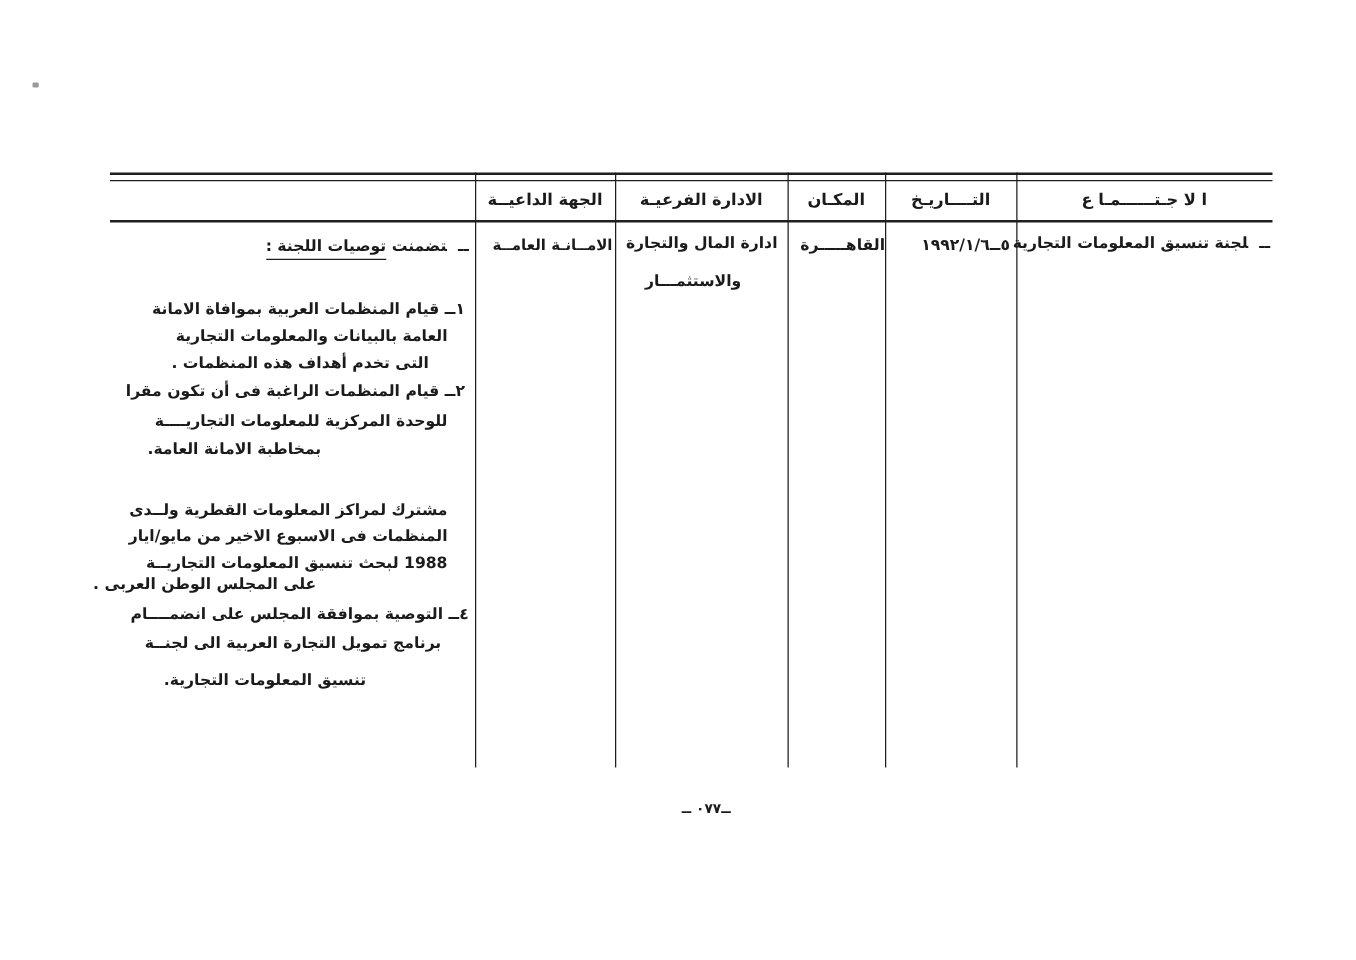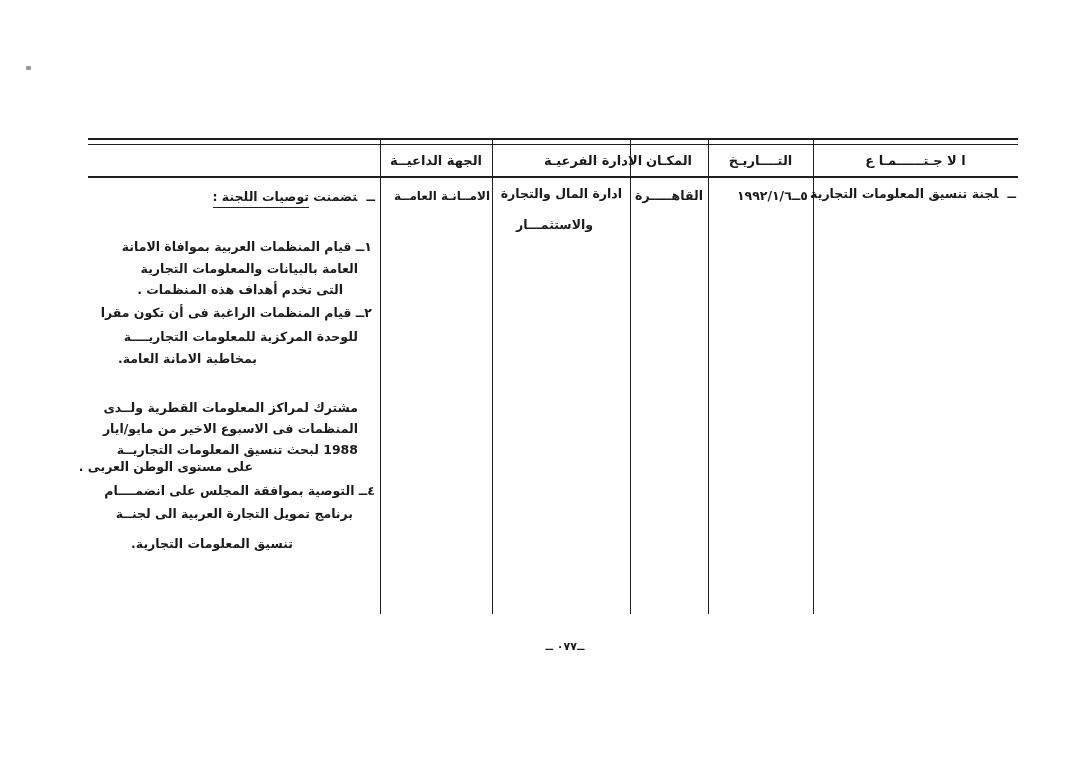--- a/index.html
+++ b/index.html
@@ -46,32 +46,32 @@
 
   <div class="vline" style="left:380px;"></div>
   <div class="vline" style="left:492px;"></div>
   <div class="vline" style="left:630px;"></div>
   <div class="vline" style="left:708px;"></div>
   <div class="vline" style="left:813px;"></div>
 
   <div class="hcell" style="left:813px;width:205px;">ا لا جـتــــــمـا ع</div>
   <div class="hcell" style="left:708px;width:105px;">التــــاريـخ</div>
   <div class="hcell" style="left:630px;width:78px;">المكـان</div>
-  <div class="hcell" style="left:492px;width:138px;padding-left:32px;">الادارة الفرعيـة</div>
+  <div class="hcell" style="left:492px;width:138px;">الادارة الفرعيـة</div>
   <div class="hcell" style="left:380px;width:112px;">الجهة الداعيــة</div>
 
   <div class="bline" style="top:186px;right:69px;">
     <span class="dash">ــ</span><span>لجنة تنسيق المعلومات التجارية</span>
   </div>
 
   <div class="bline" style="top:188px;right:277px;">
     <span class="date-ltr">١٩٩٢/١/٦ــ٥</span>
   </div>
 
-  <div class="bline" style="top:188px;left:630px;width:78px;text-align:center;">القاهـــــرة</div>
+  <div class="bline" style="top:188px;left:630px;width:78px;">القاهـــــرة</div>
 
   <div class="bline" style="top:186px;right:463px;">ادارة المال والتجارة</div>
   <div class="bline" style="top:217px;right:492px;">والاستثمـــار</div>
 
   <div class="bline" style="top:188px;right:595px;font-size:12px;letter-spacing:-0.3px;">الامــانـة العامــة</div>
 
   <div class="bline" style="top:189px;right:710px;">
     <span class="dash">ــ</span><span>تضمنت</span>
     <span class="u">توصيات اللجنة :</span>
   </div>
@@ -80,21 +80,21 @@
   <div class="bline" style="top:261px;right:727px;">العامة بالبيانات والمعلومات التجارية</div>
   <div class="bline" style="top:282px;right:742px;text-align:center;">التى تخدم أهداف هذه المنظمات .</div>
 
   <div class="bline" style="top:305px;right:713px;">٢ــ قيام المنظمات الراغبة فى أن تكون مقرا</div>
   <div class="bline" style="top:329px;right:727px;">للوحدة المركزية للمعلومات التجاريــــة</div>
   <div class="bline" style="top:351px;right:828px;">بمخاطبة الامانة العامة.</div>
 
   <div class="bline" style="top:400px;right:727px;">مشترك لمراكز المعلومات القطرية ولــدى</div>
   <div class="bline" style="top:421px;right:727px;">المنظمات فى الاسبوع الاخير من مايو/ايار</div>
   <div class="bline" style="top:442px;right:727px;">1988 لبحث تنسيق المعلومات التجاريــة</div>
-  <div class="bline" style="top:459px;right:832px;">على مستوى الوطن العربى .</div>
+  <div class="bline" style="top:459px;right:832px;">على المجلس الوطن العربى .</div>
 
   <div class="bline" style="top:483px;right:710px;">٤ــ التوصية بموافقة المجلس على انضمــــام</div>
   <div class="bline" style="top:506px;right:732px;">برنامج تمويل التجارة العربية الى لجنــة</div>
   <div class="bline" style="top:536px;right:792px;">تنسيق المعلومات التجارية.</div>
 
   <div class="pagenum">ــ٠٧٧ ــ</div>
 
 </div>
 
 </body></html>

